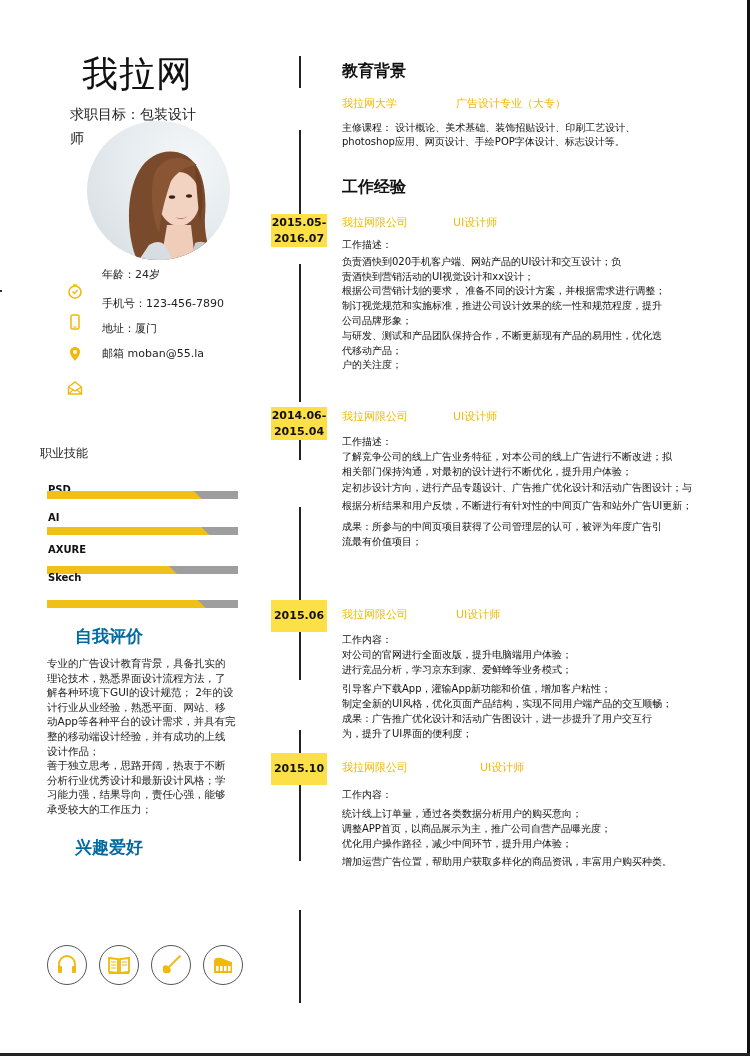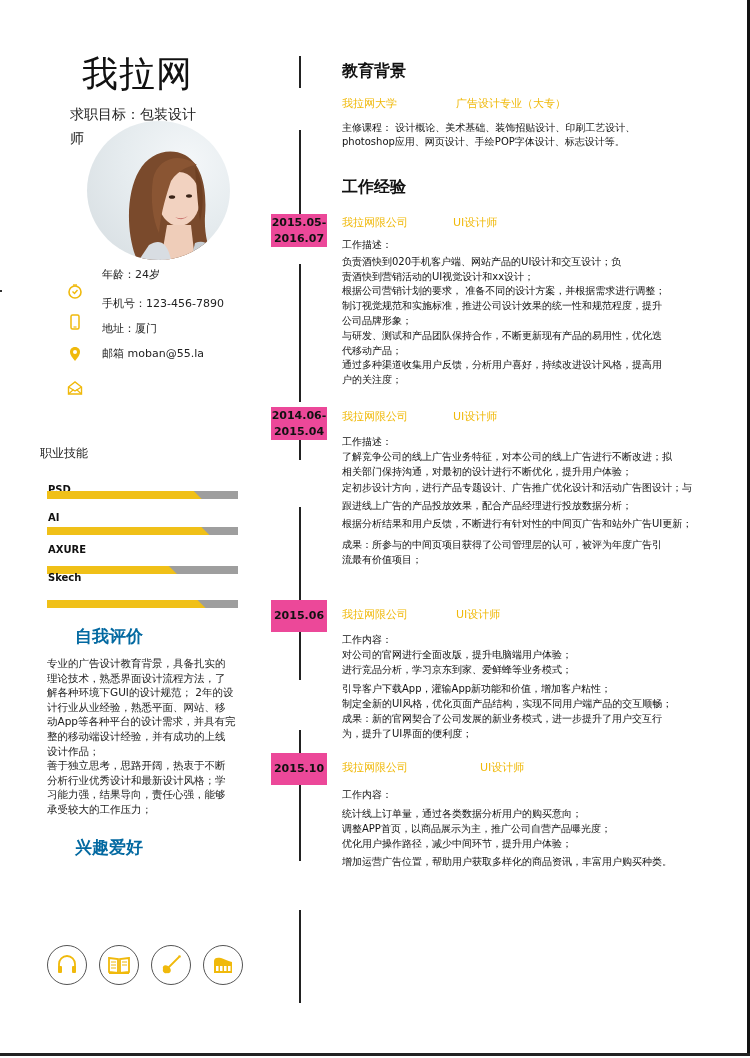--- a/index.html
+++ b/index.html
@@ -28,21 +28,21 @@
 
     .sec-title-left { left: 47px; font-size: 17px; font-weight: 700; color: #0369a1; margin-left: 28px; }
     .self-eval { left: 47px; top: 656px; width: 200px; font-size: 10.5px; line-height: 14.6px; color: #222; }
 
     .hobby { top: 945px; width: 40px; height: 40px; border: 1.5px solid #555; border-radius: 50%;
              display: flex; align-items: center; justify-content: center; color: #f0b90b; }
     .hobby svg { width: 24px; height: 24px; display: block; }
 
     
     .tl-line { left: 299px; width: 1.5px; background: #222; }
-    .date-box { left: 271px; width: 56px; background: #ec4899; color: #111; font-weight: 700; font-size: 11px;
+    .date-box { left: 271px; width: 56px; background: #fde047; color: #111; font-weight: 700; font-size: 11px;
                 line-height: 16px; display: flex; flex-direction: column; align-items: center; justify-content: center;
                 font-family: "DejaVu Sans", sans-serif; }
 
     
     .sec-title-right { left: 342px; font-size: 16px; font-weight: 700; color: #111; }
     .yellow { color: #f0b90b; font-size: 11px; }
     .body-text { left: 342px; width: 380px; font-size: 10px; line-height: 14.2px; color: #111; }
     .body-text div { white-space: nowrap; }
   </style>
 </head>
@@ -222,46 +222,44 @@
 <div class="abs yellow" style="left:453px;top:215px;">UI设计师</div>
 <div class="abs body-text" style="top:238px;line-height:14.8px;">
   <div style="margin-bottom:2px;">工作描述：</div>
   <div>负责酒快到020手机客户端、网站产品的UI设计和交互设计；负</div>
   <div>责酒快到营销活动的UI视觉设计和xx设计；</div>
   <div>根据公司营销计划的要求， 准备不同的设计方案，并根据需求进行调整；</div>
   <div>制订视觉规范和实施标准，推进公司设计效果的统一性和规范程度，提升</div>
   <div>公司品牌形象；</div>
   <div>与研发、测试和产品团队保持合作，不断更新现有产品的易用性，优化迭</div>
   <div>代移动产品；</div>
-  <div>通过多种渠道收集用户反馈，分析用户喜好，持续改进设计风格，提高用</div>
   <div>户的关注度；</div>
 </div>
 
 <div class="abs yellow" style="left:342px;top:409px;">我拉网限公司</div>
 <div class="abs yellow" style="left:453px;top:409px;">UI设计师</div>
 <div class="abs body-text" style="top:434px;line-height:15.2px;">
   <div>工作描述：</div>
   <div>了解竞争公司的线上广告业务特征，对本公司的线上广告进行不断改进；拟</div>
   <div>相关部门保持沟通，对最初的设计进行不断优化，提升用户体验；</div>
   <div>定初步设计方向，进行产品专题设计、广告推广优化设计和活动广告图设计；与</div>
-  <div style="margin-top:3px;">跟进线上广告的产品投放效果，配合产品经理进行投放数据分析；</div>
   <div style="margin-top:3px;">根据分析结果和用户反馈，不断进行有针对性的中间页广告和站外广告UI更新；</div>
   <div style="margin-top:6px;">成果：所参与的中间页项目获得了公司管理层的认可，被评为年度广告引</div>
   <div>流最有价值项目；</div>
 </div>
 
 <div class="abs yellow" style="left:342px;top:607px;">我拉网限公司</div>
 <div class="abs yellow" style="left:456px;top:607px;">UI设计师</div>
 <div class="abs body-text" style="top:632px;line-height:15.2px;">
   <div>工作内容：</div>
   <div>对公司的官网进行全面改版，提升电脑端用户体验；</div>
   <div>进行竞品分析，学习京东到家、爱鲜蜂等业务模式；</div>
   <div style="margin-top:3px;">引导客户下载App，灌输App新功能和价值，增加客户粘性；</div>
   <div>制定全新的UI风格，优化页面产品结构，实现不同用户端产品的交互顺畅；</div>
-  <div>成果：新的官网契合了公司发展的新业务模式，进一步提升了用户交互行</div>
+  <div>成果：广告推广优化设计和活动广告图设计，进一步提升了用户交互行</div>
   <div>为，提升了UI界面的便利度；</div>
 </div>
 
 <div class="abs yellow" style="left:342px;top:760px;">我拉网限公司</div>
 <div class="abs yellow" style="left:480px;top:760px;">UI设计师</div>
 <div class="abs body-text" style="top:787px;line-height:15px;">
   <div style="margin-bottom:4px;">工作内容：</div>
   <div>统计线上订单量，通过各类数据分析用户的购买意向；</div>
   <div>调整APP首页，以商品展示为主，推广公司自营产品曝光度；</div>
   <div>优化用户操作路径，减少中间环节，提升用户体验；</div>

